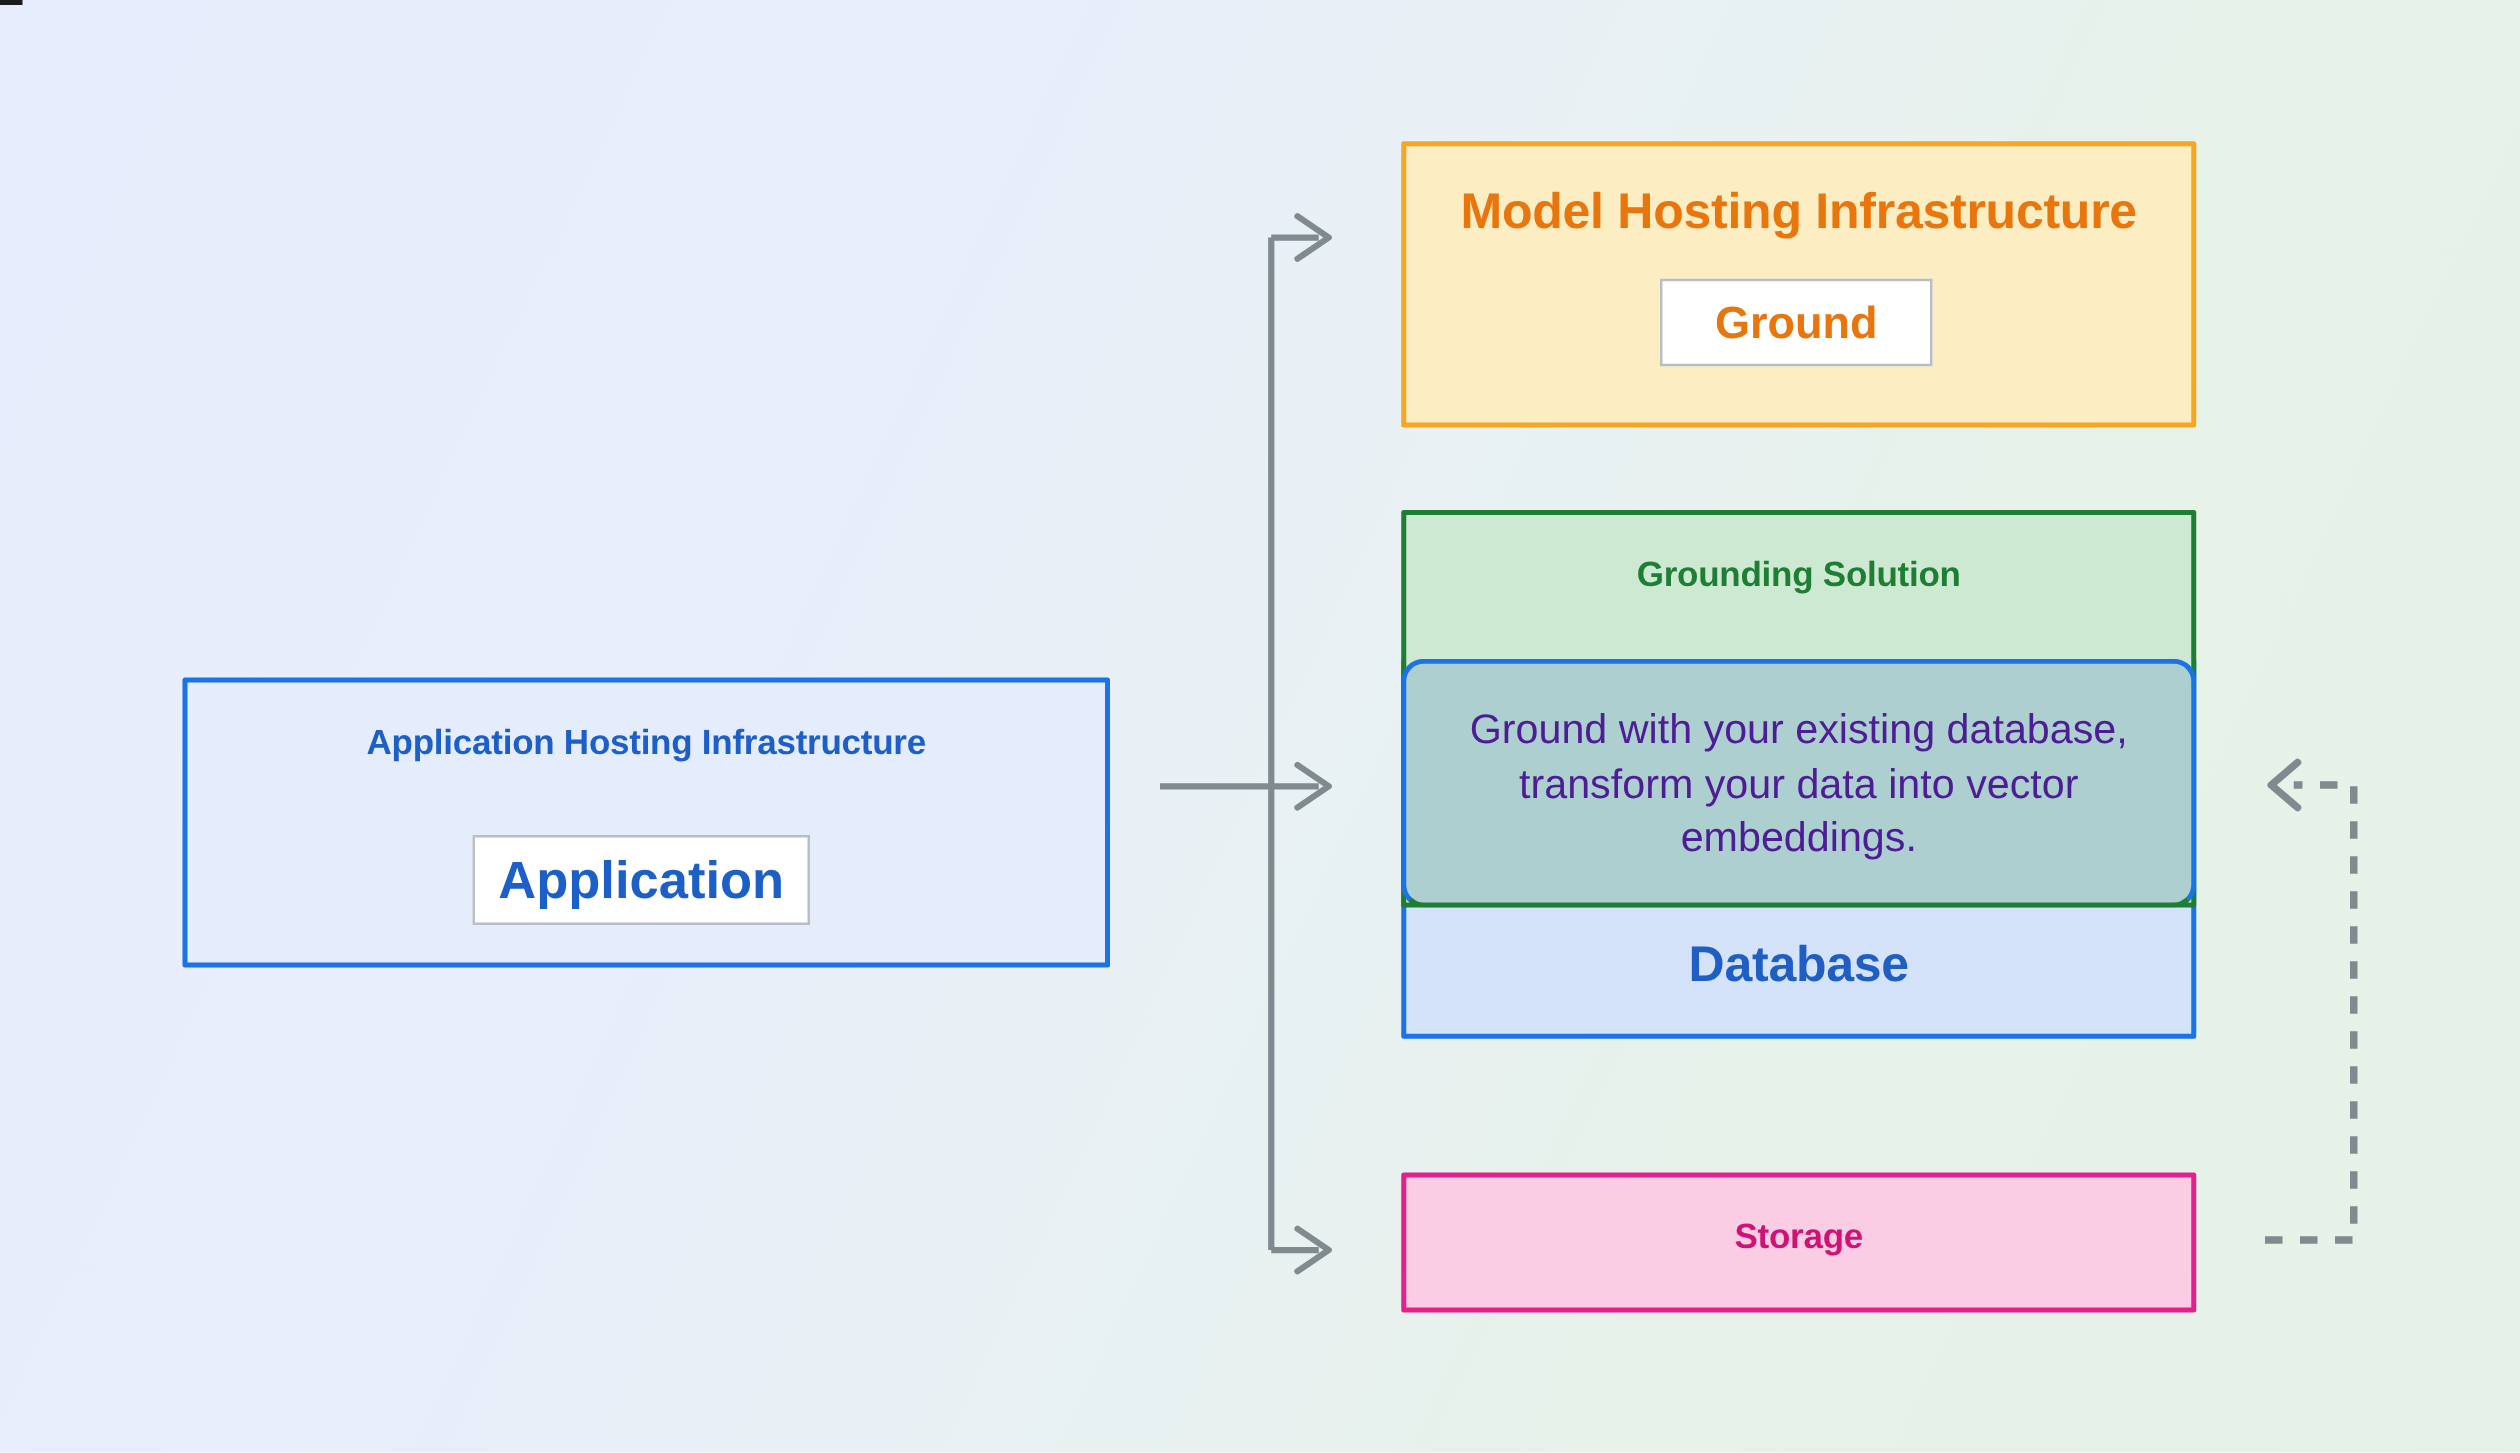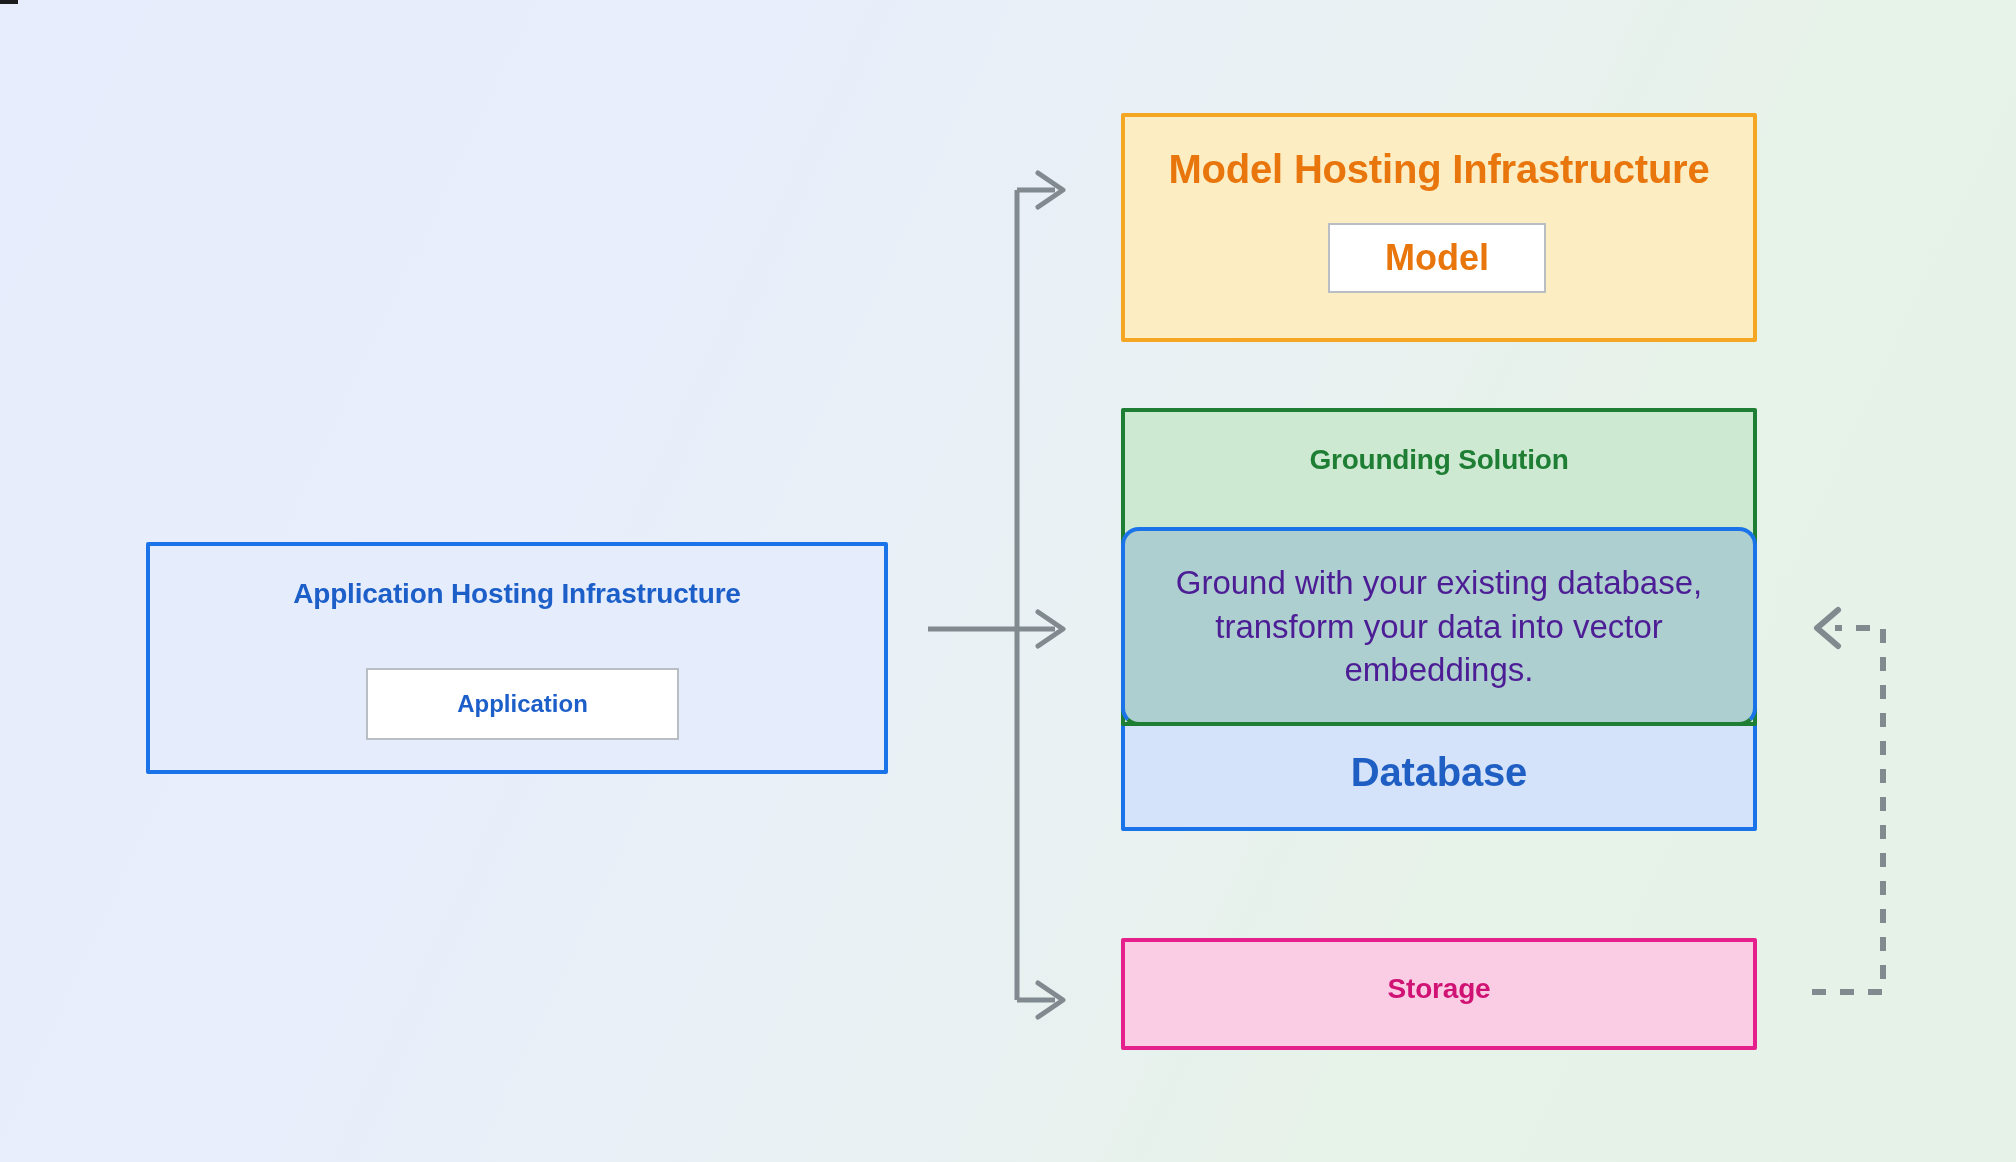--- a/index.html
+++ b/index.html
@@ -68,26 +68,26 @@
     height: 232px;
     background: #e5ecfb;
     border: 4px solid #1a73e8;
   }
   #app-host .box-title {
     top: 32px;
     color: #1d5fc9;
     font-size: 28px;
   }
   #app-chip {
-    left: 216px;
+    left: 228px;
     top: 122px;
-    width: 313px;
+    width: 270px;
     height: 72px;
     color: #1d5fc9;
-    font-size: 24px;
+    font-size: 42px;
   }
 
   
   #model-host {
     left: 1121px;
     top: 113px;
     width: 636px;
     height: 229px;
     background: #fcedc2;
     border: 4px solid #f5a623;
@@ -221,21 +221,21 @@
     </g>
   </svg>
 
   <div class="box" id="app-host">
     <div class="box-title">Application Hosting Infrastructure</div>
     <div class="inner-chip" id="app-chip">Application</div>
   </div>
 
   <div class="box" id="model-host">
     <div class="box-title">Model Hosting Infrastructure</div>
-    <div class="inner-chip" id="model-chip">Model</div>
+    <div class="inner-chip" id="model-chip">Ground</div>
   </div>
 
   <div class="box" id="grounding">
     <div class="box-title">Grounding Solution</div>
   </div>
 
   <div class="box" id="database">
     <div class="box-title">Database</div>
   </div>
 

